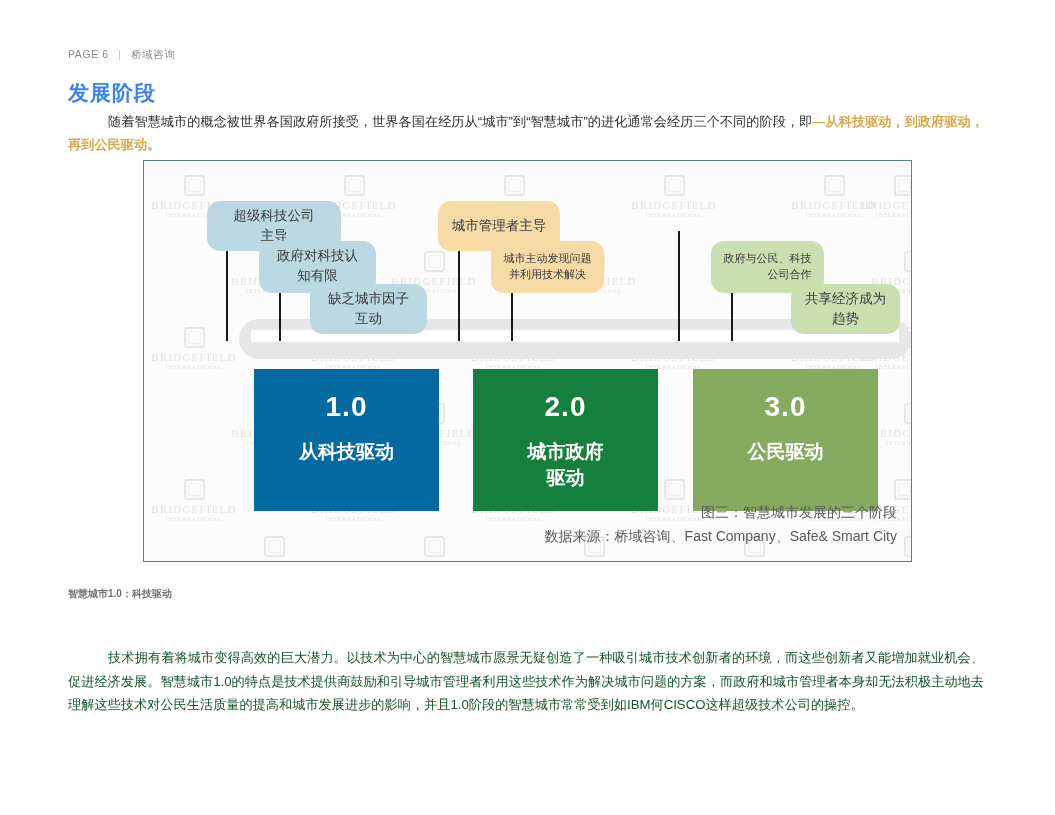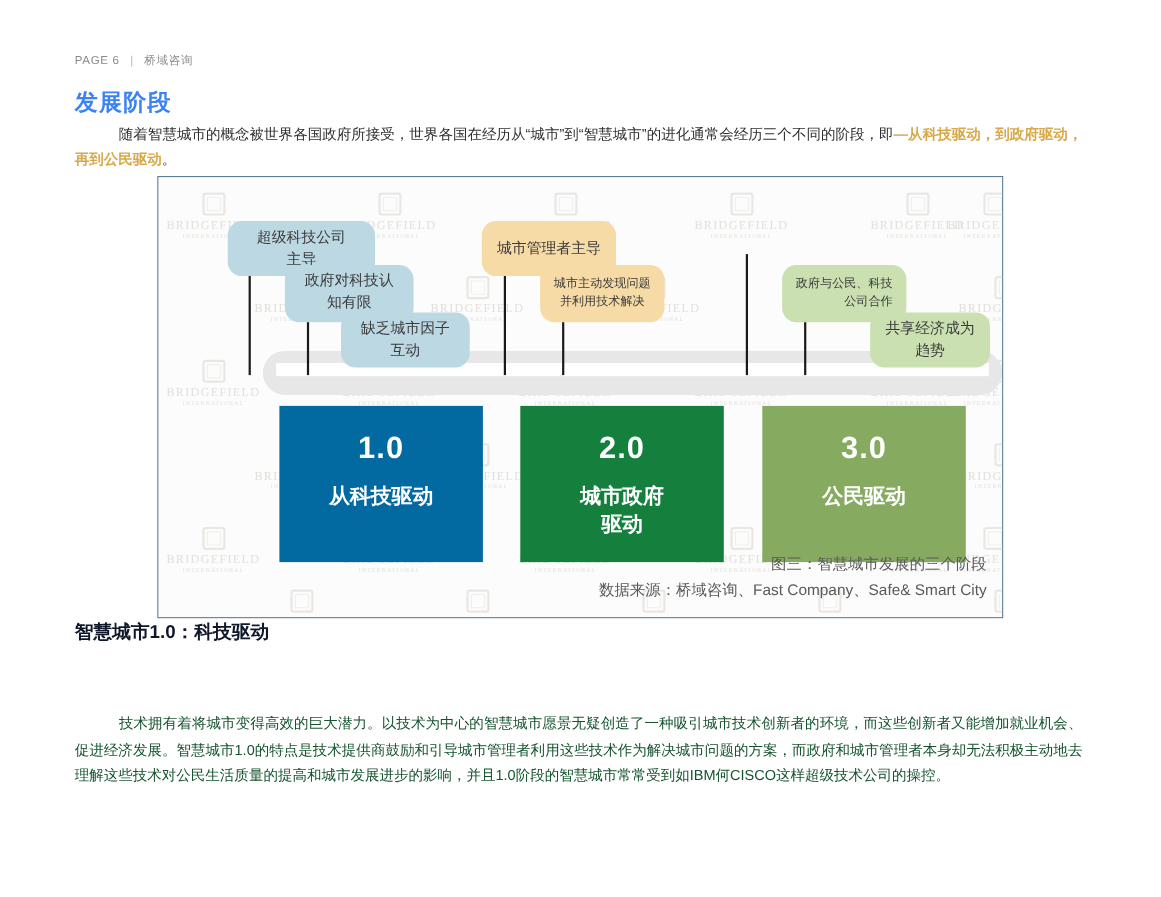--- a/index.html
+++ b/index.html
@@ -196,24 +196,24 @@
     text-align: right;
     color: #5a5a5a;
     font-size: 14px;
     line-height: 1.7;
   }
 
   
   .sub-head {
     position: absolute;
     left: 68px;
-    top: 563px;
-    font-size: 17px;
+    top: 587px;
+    font-size: 10px;
     font-weight: bold;
-    color: #0f172a;
+    color: #737373;
     white-space: nowrap;
   }
   .body-text {
     position: absolute;
     left: 68px;
     top: 633px;
     width: 916px;
     font-size: 13.2px;
     line-height: 23.5px;
     color: #14532d;

